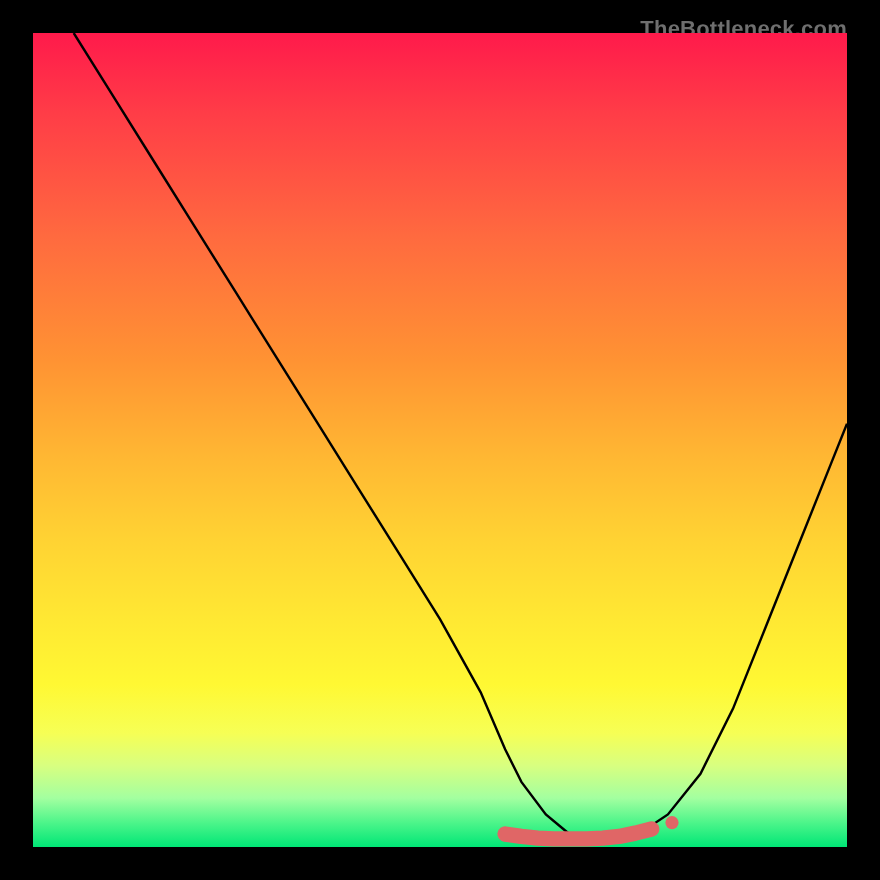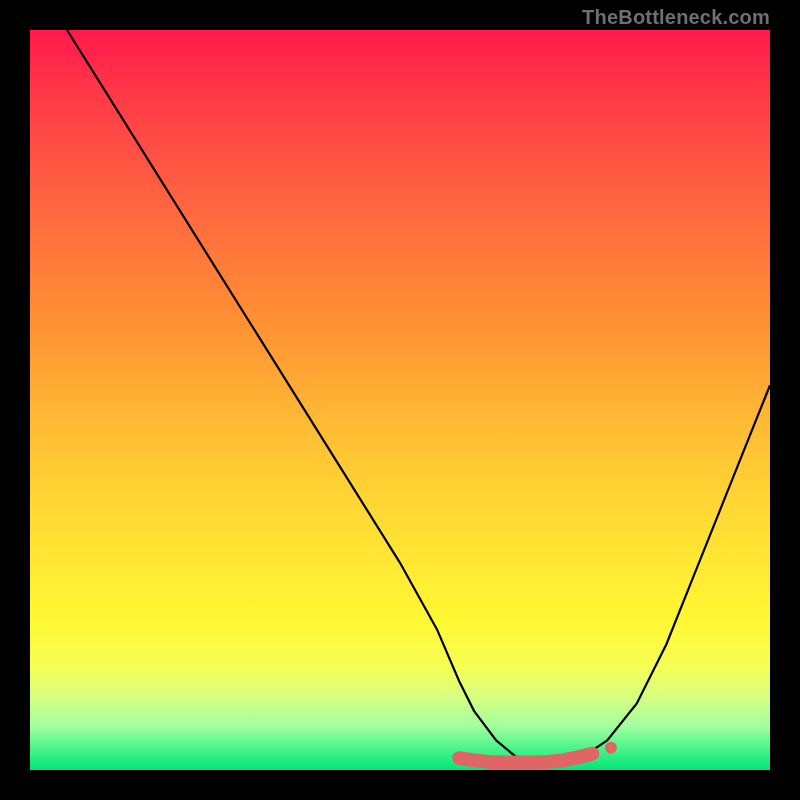--- a/index.html
+++ b/index.html
@@ -40,21 +40,21 @@
       #00e676 100%);
   }
   .plot svg {
     position: absolute;
     left: 0; top: 0;
     width: 740px;
     height: 740px;
   }
   .watermark {
     position: absolute;
-    top: 6px;
+    top: 16px;
     right: 30px;
     font-size: 20px;
     font-weight: 600;
     color: #6f6f6f;
     letter-spacing: 0.2px;
   }
 </style>
 </head>
 <body>
 

